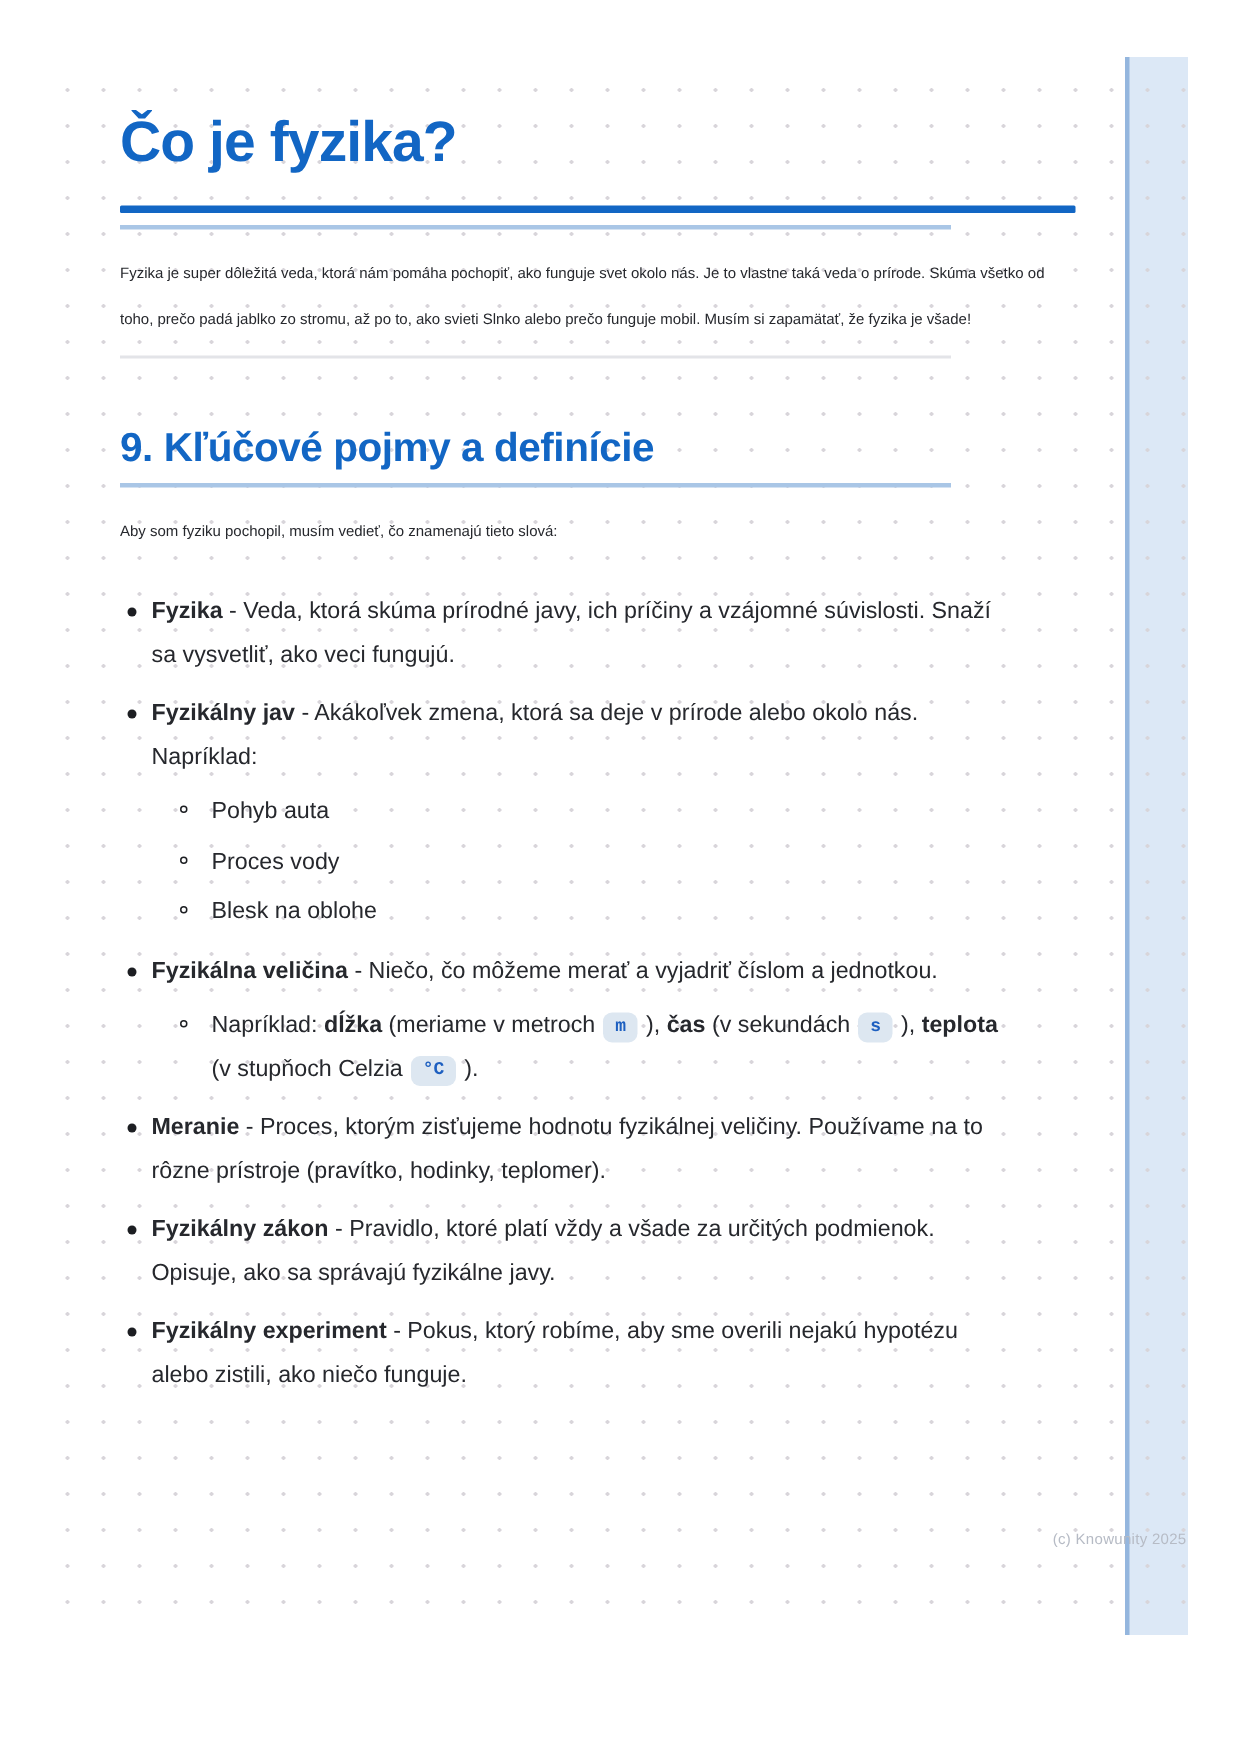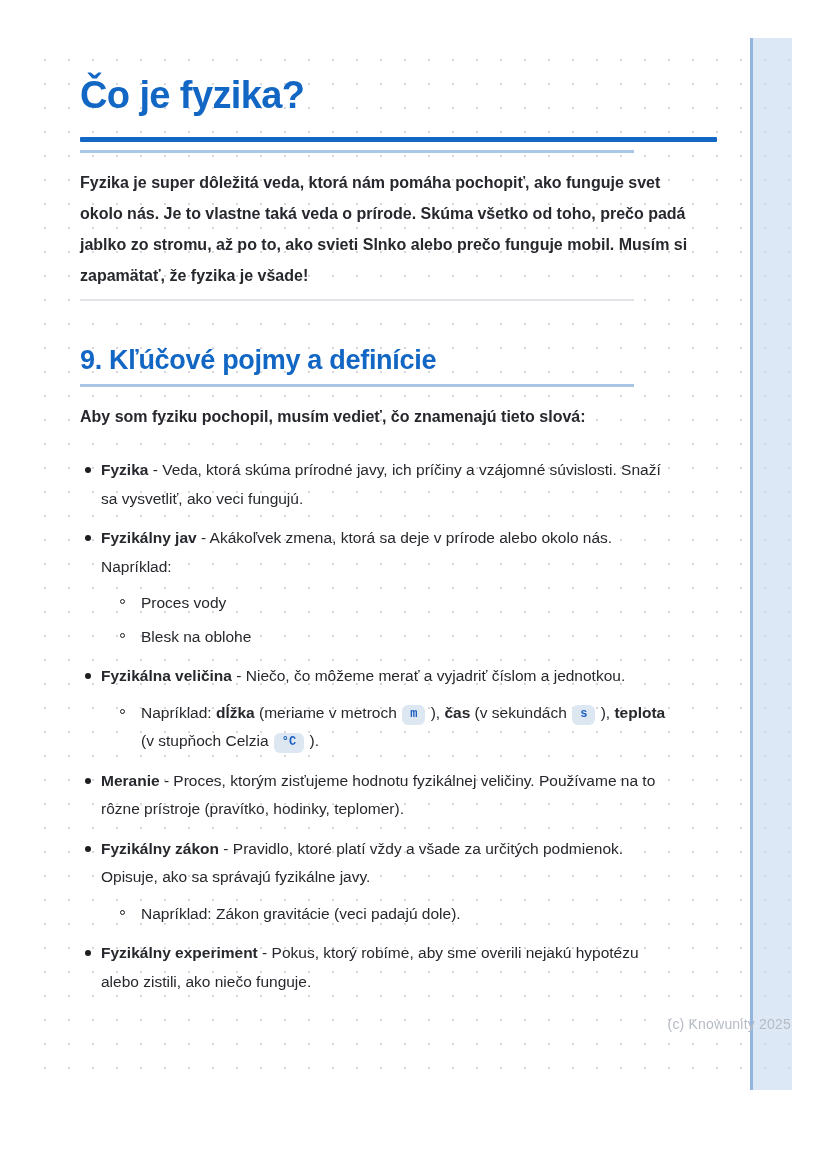--- a/index.html
+++ b/index.html
@@ -42,21 +42,21 @@
     color:var(--accent);letter-spacing:-0.6px;
   }
   .title-rule{margin-top:17px;width:637px;height:5px;background:var(--accent);border-radius:1px;}
 
   .h2{
     margin:43px 0 0;font-size:27px;line-height:32px;font-weight:700;
     color:var(--accent);letter-spacing:-0.3px;
   }
   .h2-rule{margin-top:8px;width:554px;height:3px;background:var(--heading-underline);}
 
-  .para{margin:14px 0 0;font-size:16px;line-height:31px;max-width:620px;font-weight:bold;}
+  .para{margin:14px 0 0;font-size:10px;line-height:31px;max-width:620px;}
 
   .divider{margin-top:8px;width:554px;height:2px;background:var(--divider);}
 
   .list{list-style:none;margin:24px 0 0;padding:0;}
   .item{
     position:relative;padding-left:21px;margin-bottom:11px;
     font-size:15.5px;line-height:28.5px;max-width:590px;
   }
   .marker-dot{
     position:absolute;left:5px;top:11px;width:6px;height:6px;
@@ -78,21 +78,21 @@
     display:inline-block;
     font-family:"Liberation Mono", monospace;
     font-size:12px;font-weight:700;line-height:15px;
     color:var(--badge-text);background:var(--badge-bg);
     border-radius:6px;padding:2px 8px 3px;margin:0 1px;
     vertical-align:1px;
   }
 
   .watermark{
     position:absolute;right:37px;bottom:58px;
-    font-size:14px;color:var(--watermark);letter-spacing:0.2px;
+    font-size:10px;color:var(--watermark);letter-spacing:0.2px;
   }
 </style>
 </head>
 <body>
 
 <div class="page">
 
   <div class="margin-band"></div>
   <div class="dot-grid"></div>
 
@@ -114,20 +114,21 @@
 
       <li class="item">
         <span class="marker-dot"></span>
         <span class="term">Fyzika</span><span> - Veda, ktorá skúma prírodné javy, ich príčiny a vzájomné súvislosti. Snaží sa vysvetliť, ako veci fungujú.</span>
       </li>
 
       <li class="item">
         <span class="marker-dot"></span>
         <span class="term">Fyzikálny jav</span><span> - Akákoľvek zmena, ktorá sa deje v prírode alebo okolo nás. Napríklad:</span>
         <ul class="sublist">
+          <li class="subitem"><span class="marker-circle"></span><span>Pohyb auta</span></li>
           <li class="subitem"><span class="marker-circle"></span><span>Proces vody</span></li>
           <li class="subitem"><span class="marker-circle"></span><span>Blesk na oblohe</span></li>
         </ul>
       </li>
 
       <li class="item">
         <span class="marker-dot"></span>
         <span class="term">Fyzikálna veličina</span><span> - Niečo, čo môžeme merať a vyjadriť číslom a jednotkou.</span>
         <ul class="sublist">
           <li class="subitem">
@@ -137,23 +138,20 @@
       </li>
 
       <li class="item">
         <span class="marker-dot"></span>
         <span class="term">Meranie</span><span> - Proces, ktorým zisťujeme hodnotu fyzikálnej veličiny. Používame na to rôzne prístroje (pravítko, hodinky, teplomer).</span>
       </li>
 
       <li class="item">
         <span class="marker-dot"></span>
         <span class="term">Fyzikálny zákon</span><span> - Pravidlo, ktoré platí vždy a všade za určitých podmienok. Opisuje, ako sa správajú fyzikálne javy.</span>
-        <ul class="sublist">
-          <li class="subitem"><span class="marker-circle"></span><span>Napríklad: Zákon gravitácie (veci padajú dole).</span></li>
-        </ul>
       </li>
 
       <li class="item">
         <span class="marker-dot"></span>
         <span class="term">Fyzikálny experiment</span><span> - Pokus, ktorý robíme, aby sme overili nejakú hypotézu alebo zistili, ako niečo funguje.</span>
       </li>
 
     </ul>
   </main>
 

